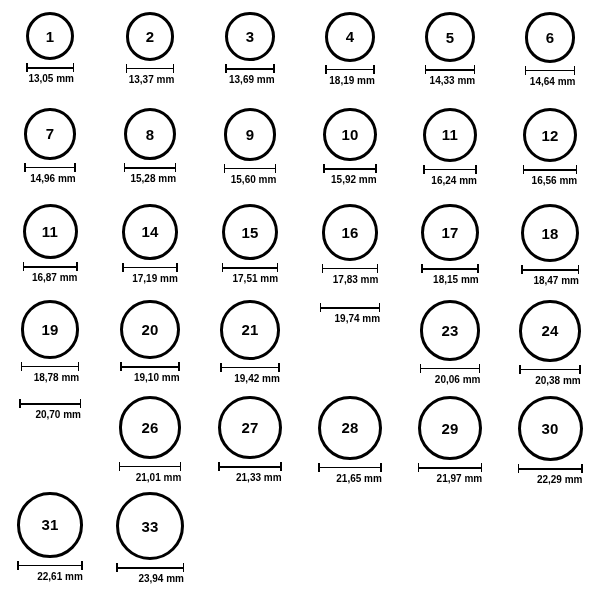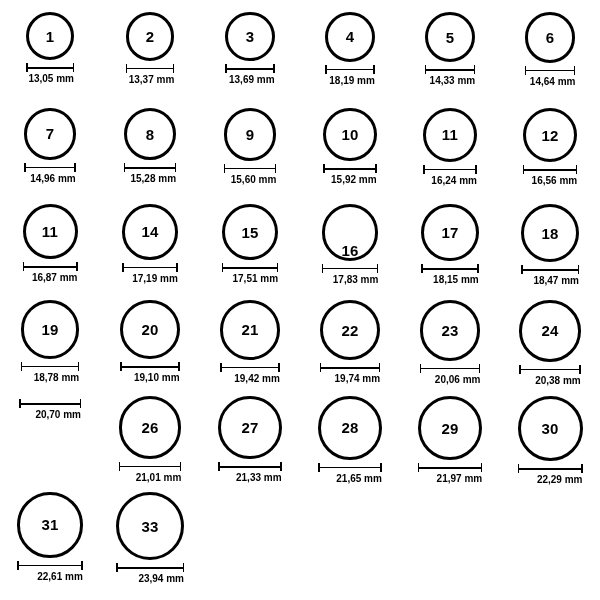--- a/index.html
+++ b/index.html
@@ -256,21 +256,21 @@
           <span class="ring-size-label">15</span>
         </div>
         <div class="dim-block">
           <div class="dim-line" style="width: 56.2px;">
             <div class="dim-bar"></div>
           </div>
           <div class="dim-text">17,51 mm</div>
         </div>
       </div>
       <div class="ring-cell">
-        <div class="ring-circle" style="width: 56.8px; height: 56.8px; align-items: flex-end;">
+        <div class="ring-circle" style="width: 56.8px; height: 56.8px;">
           <span class="ring-size-label">16</span>
         </div>
         <div class="dim-block">
           <div class="dim-line" style="width: 56.8px;">
             <div class="dim-bar"></div>
           </div>
           <div class="dim-text">17,83 mm</div>
         </div>
       </div>
       <div class="ring-cell">
@@ -322,23 +322,20 @@
           <span class="ring-size-label">21</span>
         </div>
         <div class="dim-block">
           <div class="dim-line" style="width: 59.7px;">
             <div class="dim-bar"></div>
           </div>
           <div class="dim-text">19,42 mm</div>
         </div>
       </div>
       <div class="ring-cell">
-        <div class="ring-circle" style="width: 60.3px; height: 60.3px;">
-          <span class="ring-size-label">22</span>
-        </div>
         <div class="dim-block">
           <div class="dim-line" style="width: 60.3px;">
             <div class="dim-bar"></div>
           </div>
           <div class="dim-text">19,74 mm</div>
         </div>
       </div>
       <div class="ring-cell">
         <div class="ring-circle" style="width: 60.9px; height: 60.9px;">
           <span class="ring-size-label">23</span>

